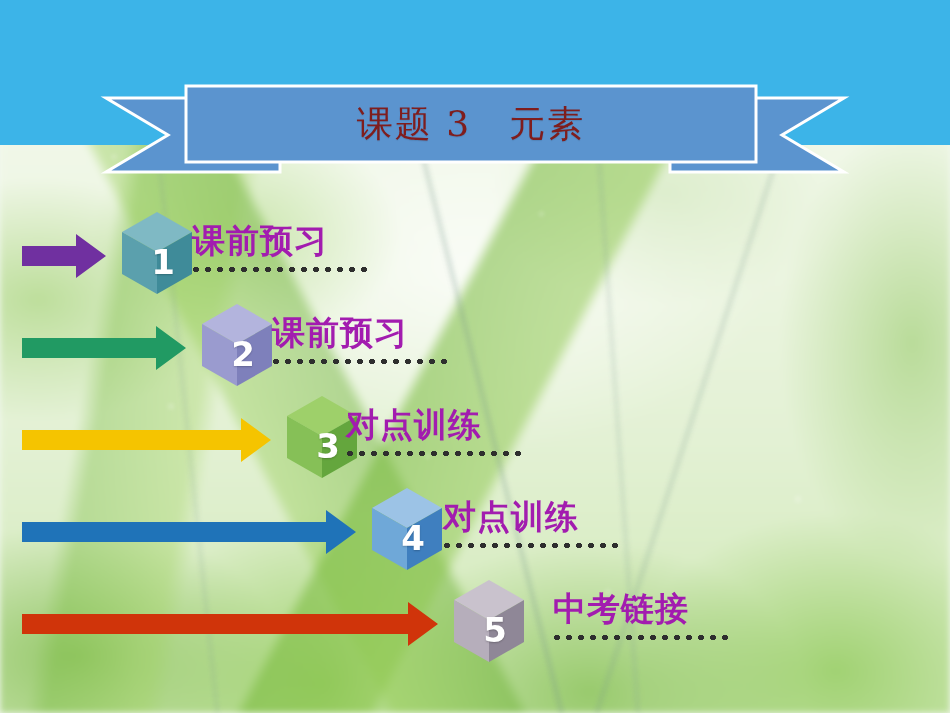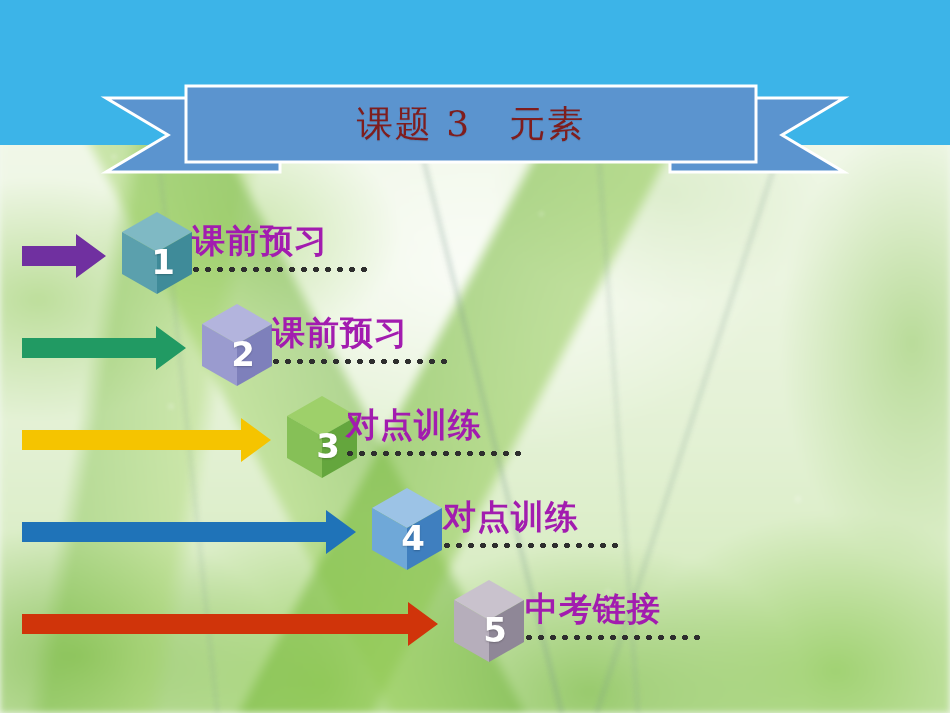--- a/index.html
+++ b/index.html
@@ -215,19 +215,19 @@
       </svg>
     </div>
     <div class="cube" style="left:450px;">
       <svg width="78" height="86" viewBox="0 0 78 86">
         <polygon points="39,2 74,22 39,42 4,22" fill="#c9c2cd"></polygon>
         <polygon points="4,22 39,42 39,84 4,64" fill="#b6aebb"></polygon>
         <polygon points="74,22 39,42 39,84 74,64" fill="#8f8797"></polygon>
       </svg>
       <div class="num">5</div>
     </div>
-    <div class="label-wrap" style="left:525px;top:14px;">
+    <div class="label-wrap" style="left:525px;top:14px;padding-left:28px;">
       <div class="label">中考链接</div>
       <div class="dots" style="width:176px;"></div>
     </div>
   </div>
 
 </div>
 
 </body></html>

